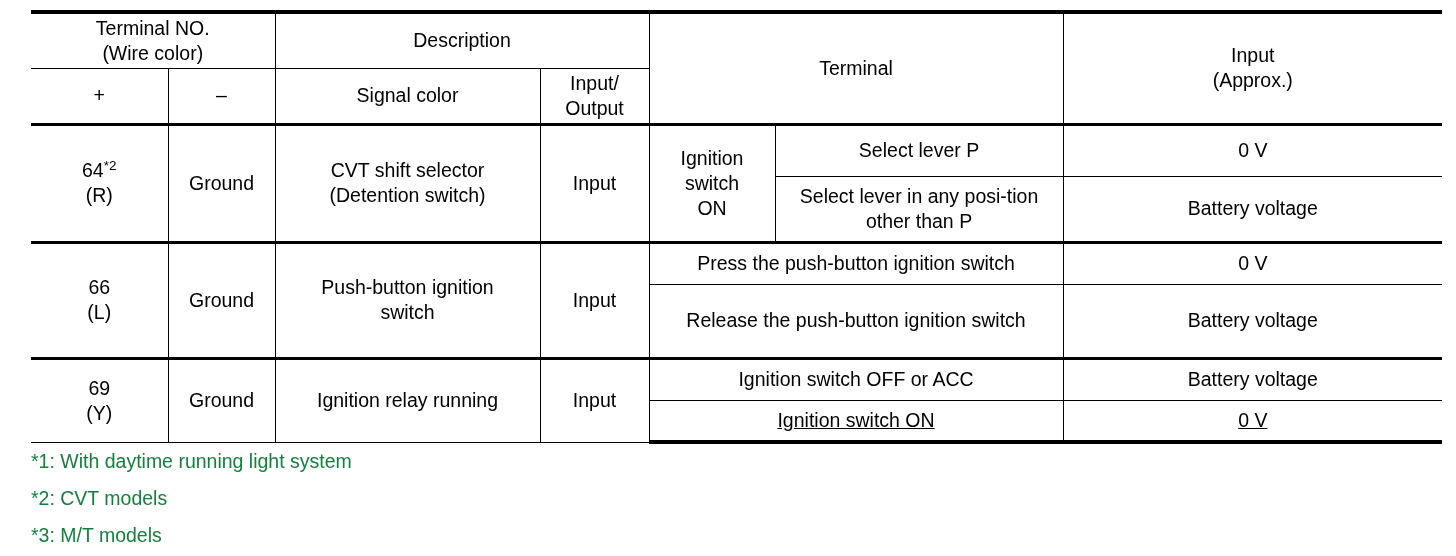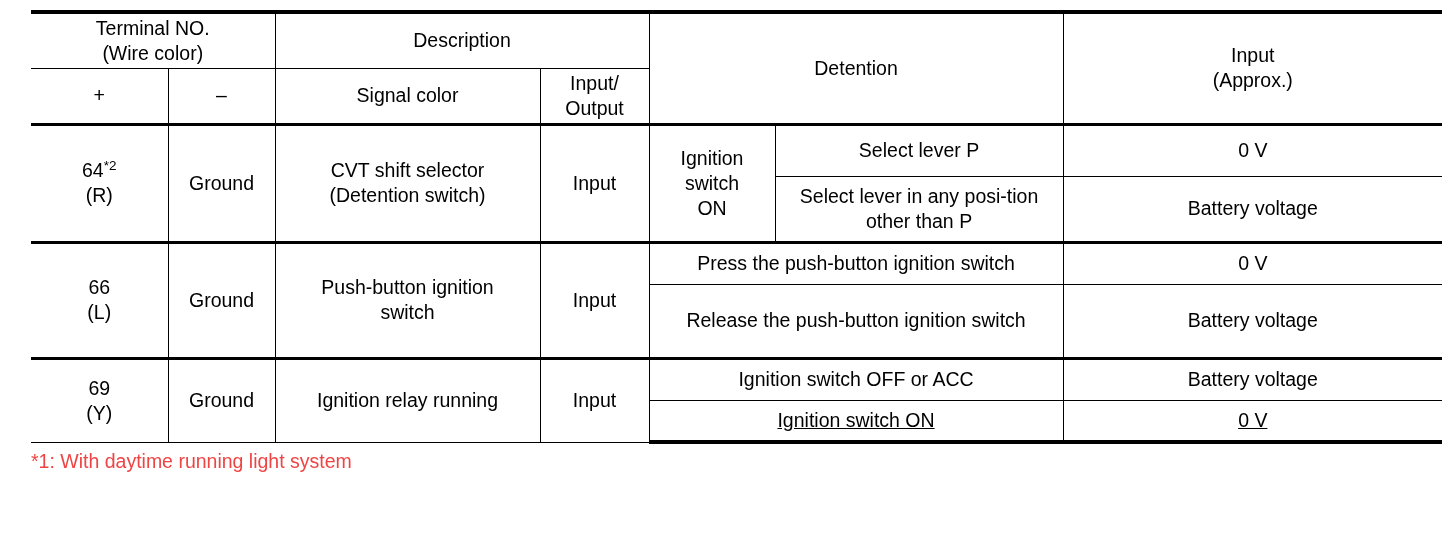--- a/index.html
+++ b/index.html
@@ -73,21 +73,21 @@
   
   #footnotes {
     position: absolute;
     left: 16px;
     top: 443px;
     width: 1411px;
   }
   .footnote {
     font-size: 19.5px;
     line-height: 1;
-    color: #ef4444;
+    color: #15803d;
     margin: 0;
     padding: 0;
     height: 37px;
     display: flex;
     align-items: center;
   }
 </style>
 </head>
 <body>
 
@@ -103,21 +103,21 @@
       <col style="width:288px">
       <col style="width:379px">
     </colgroup>
     <thead>
       <tr>
         <th class="hdr-top t-center" colspan="2" rowspan="1">
           <span class="two-line">Terminal NO.</span>
           <span class="two-line">(Wire color)</span>
         </th>
         <th class="hdr-top vl t-center" colspan="2">Description</th>
-        <th class="hdr-top vl t-center" colspan="2" rowspan="2">Detention</th>
+        <th class="hdr-top vl t-center" colspan="2" rowspan="2">Terminal</th>
         <th class="hdr-top vl t-center" rowspan="2">
           <span class="two-line">Input</span>
           <span class="two-line">(Approx.)</span>
         </th>
       </tr>
       <tr style="height:54px">
         <th class="t-center">+</th>
         <th class="vl t-center">–</th>
         <th class="vl t-center">Signal color</th>
         <th class="vl t-center">
@@ -187,15 +187,17 @@
       </tr>
       <tr style="height:42px">
         <td class="vl t-left tbl-bottom" colspan="2">Ignition switch ON</td>
         <td class="vl t-center tbl-bottom">0 V</td>
       </tr>
     </tbody>
   </table>
 
   <div id="footnotes">
     <p class="footnote">*1: With daytime running light system</p>
+    <p class="footnote">*2: CVT models</p>
+    <p class="footnote">*3: M/T models</p>
   </div>
 
 </div>
 
 </body></html>

